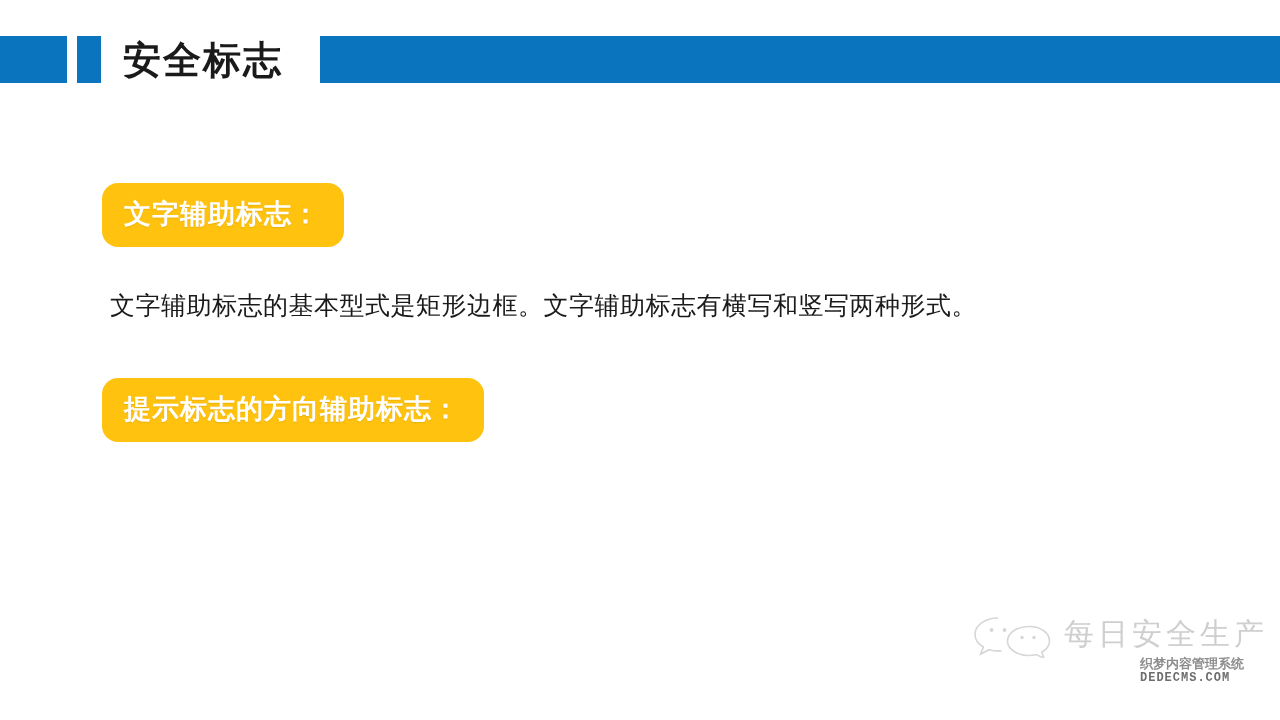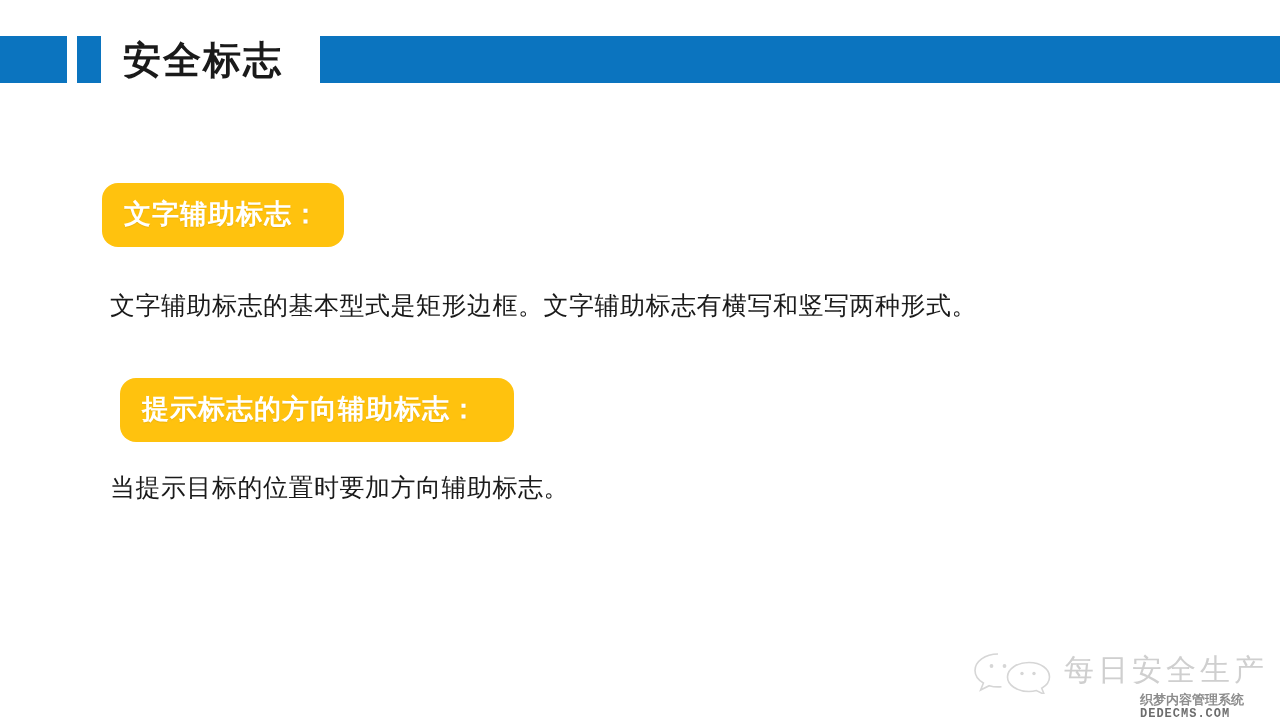--- a/index.html
+++ b/index.html
@@ -94,41 +94,40 @@
     text-shadow: 0 1px 1px rgba(200,150,0,0.35);
   }
   .badge-1 {
     left: 102px;
     top: 93px;
     padding: 13px 24px 15px 22px;
   }
   .badge-2 {
     left: 102px;
     top: 288px;
-    padding: 13px 36px 15px 22px;
-    margin-left: 18px;
+    padding: 13px 24px 15px 22px;
   }
 
   .body-text {
     position: absolute;
     left: 110px;
     font-size: 25px;
     color: #1a1a1a;
     letter-spacing: 0.5px;
     white-space: nowrap;
     line-height: 1.25;
   }
   .body-text-1 { top: 200px; font-family: Liberation Serif, serif; }
   .body-text-2 { top: 382px; }
 
   
   .watermark {
     position: absolute;
     left: 972px;
-    top: 648px;
+    top: 612px;
     width: 300px;
     height: 72px;
   }
   .wm-logo {
     position: absolute;
     left: 0px;
     top: 2px;
     width: 86px;
     height: 44px;
   }
@@ -178,21 +177,20 @@
     <div class="hdr-title">安全标志</div>
     <div class="hdr-bar"></div>
   </div>
 
   <div class="content">
 
     <div class="badge badge-1">文字辅助标志：</div>
     <div class="body-text body-text-1">文字辅助标志的基本型式是矩形边框。文字辅助标志有横写和竖写两种形式。</div>
 
     <div class="badge badge-2">提示标志的方向辅助标志：</div>
-    <div class="body-text body-text-2">当提示目标的位置时要加方向辅助标志。</div>
 
   </div>
 
   <div class="watermark">
     <div class="wm-logo">
       <svg viewBox="0 0 86 44" width="86" height="44" xmlns="http://www.w3.org/2000/svg">
         <g fill="none" stroke="#d6d6d6" stroke-width="1.6">
           <path d="M26 4 C13 4 3 11.5 3 20.5 C3 25.6 6.3 30.1 11.4 33 L8.6 40 L17.2 35.7 C20 36.5 23 36.9 26 36.9 C27.2 36.9 28.4 36.8 29.5 36.7"></path>
           <circle cx="19.5" cy="16" r="1.9" fill="#d6d6d6" stroke="none"></circle>
           <circle cx="32.5" cy="16" r="1.9" fill="#d6d6d6" stroke="none"></circle>

